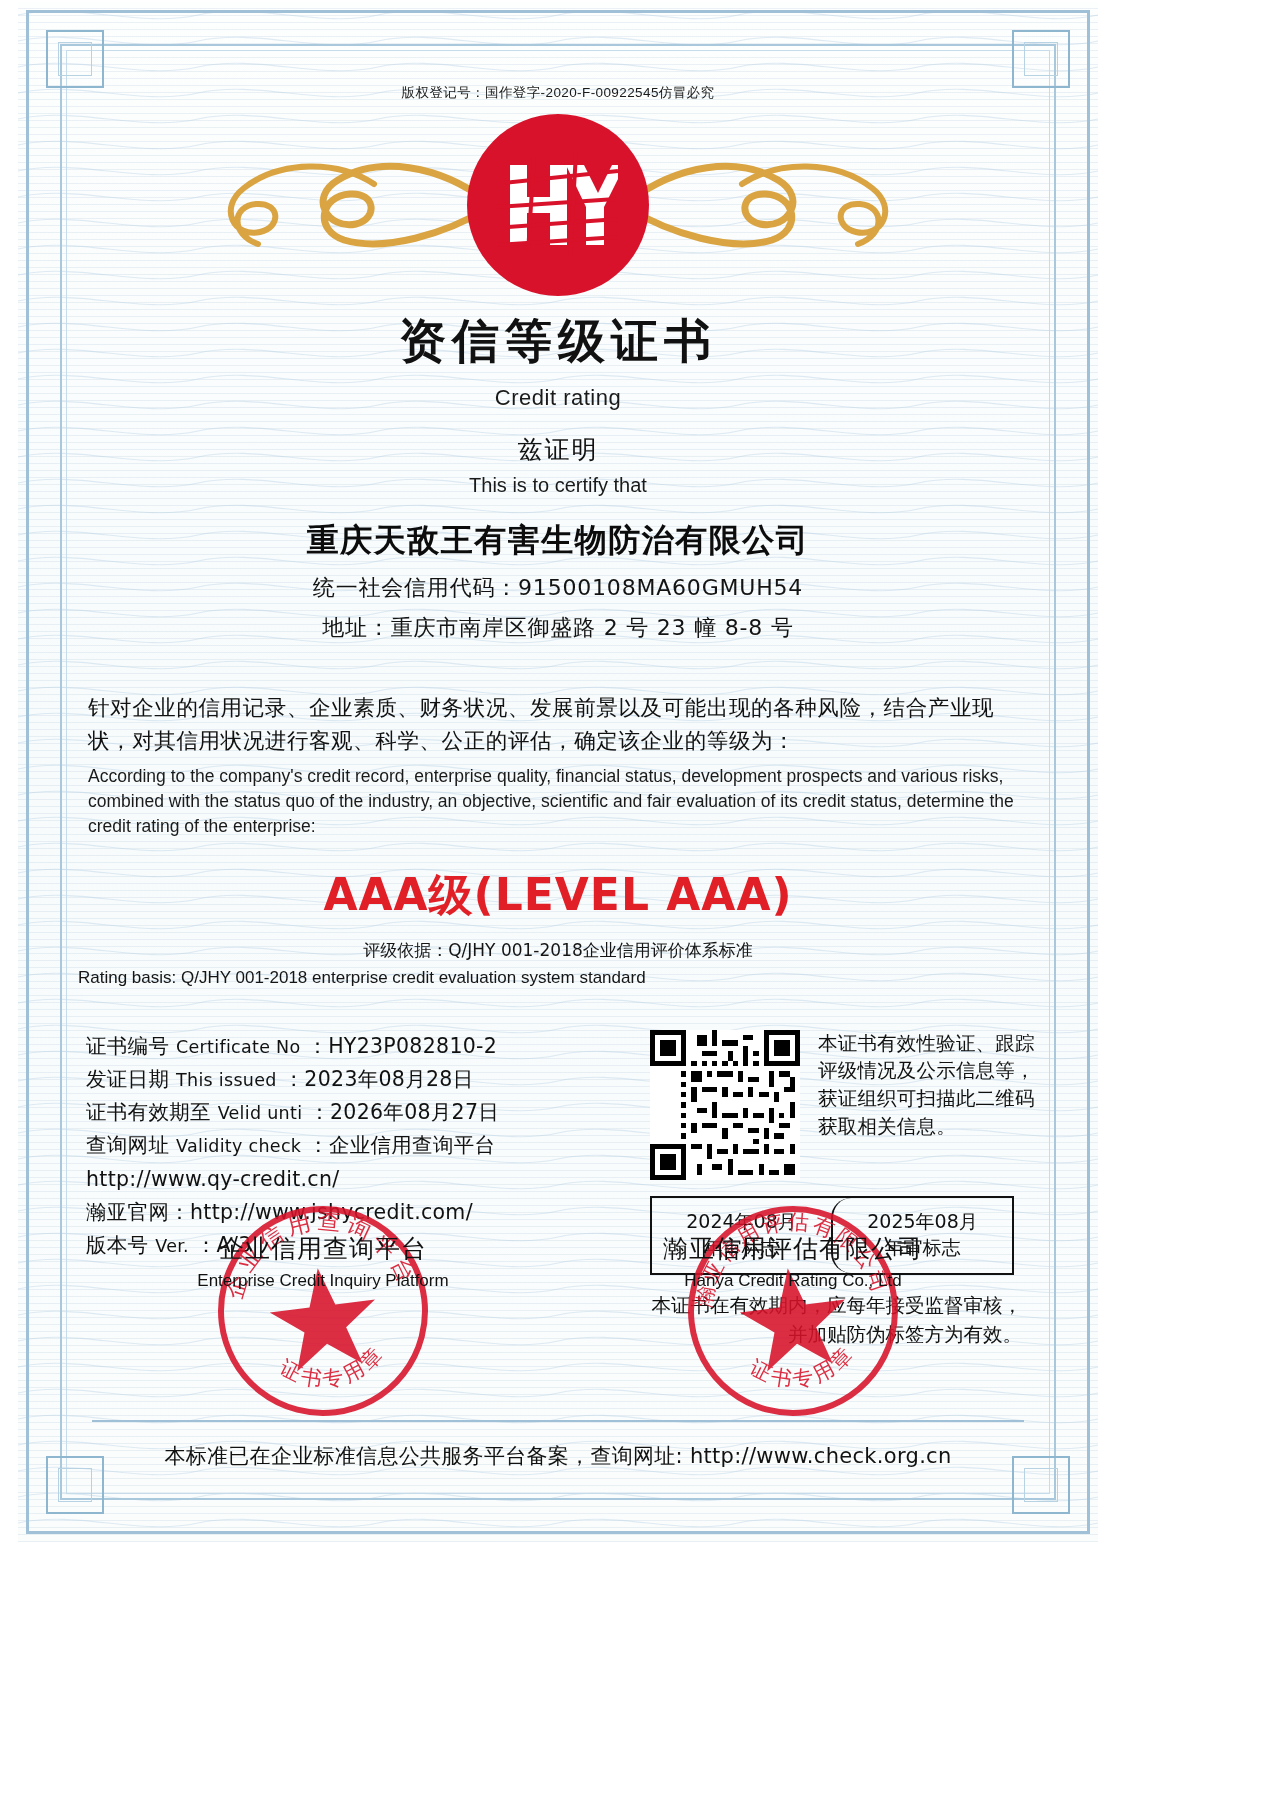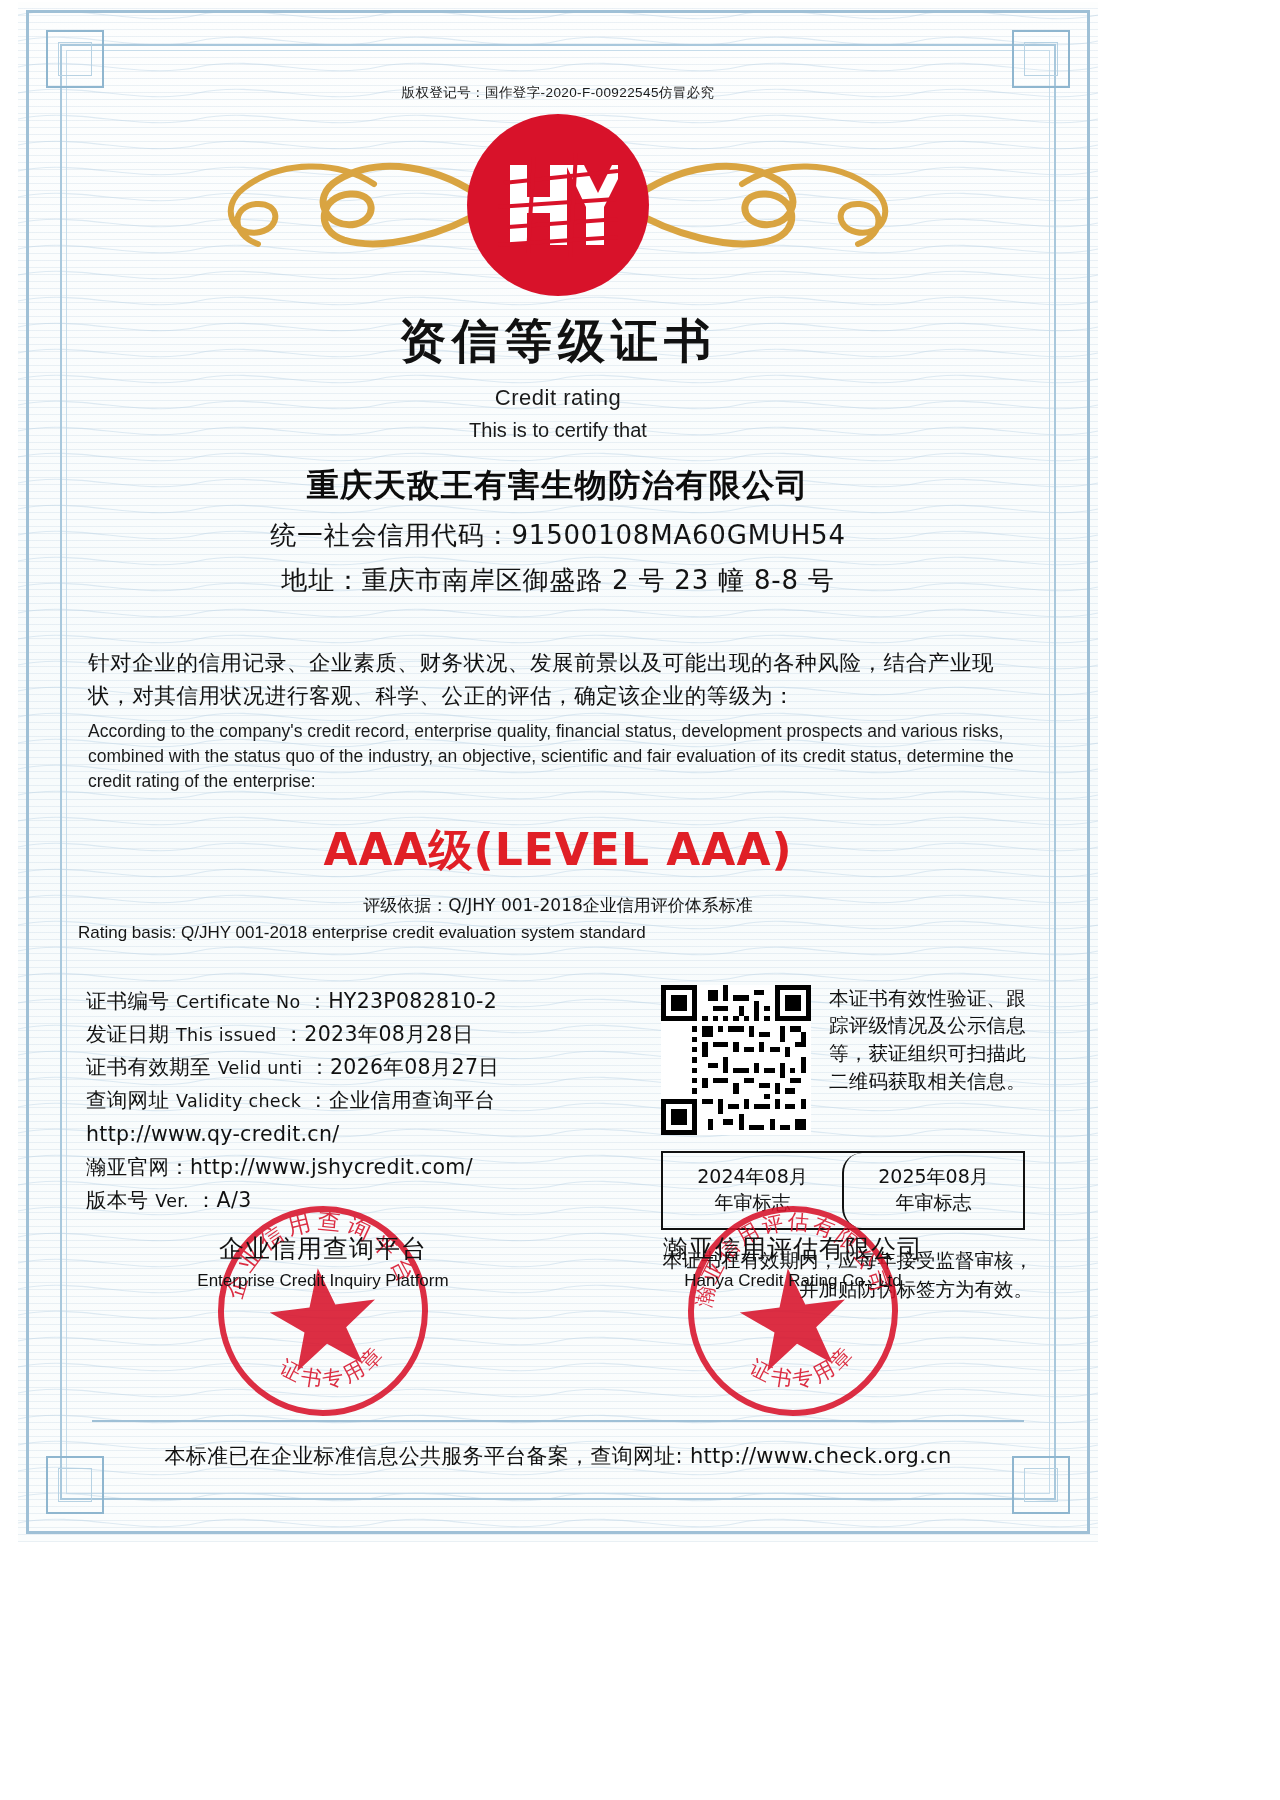--- a/index.html
+++ b/index.html
@@ -174,21 +174,21 @@
   .company-name {
     font-size: 32px;
     font-weight: bold;
     color: #0c0c0c;
     margin-top: 22px;
     letter-spacing: 1.5px;
     font-family: "DejaVu Sans", "Liberation Sans", sans-serif;
   }
   .company-code,
   .company-addr {
-    font-size: 26px;
+    font-size: 22px;
     color: #131313;
     margin-top: 10px;
     letter-spacing: 0.8px;
     font-family: "DejaVu Sans", "Liberation Sans", sans-serif;
   }
 
   
   .para-block {
     margin-top: 48px;
     text-align: left;
@@ -229,21 +229,21 @@
     font-size: 17px;
     color: #151515;
     text-align: left;
   }
 
   
   .details-row {
     margin-top: 42px;
     display: flex;
     align-items: flex-start;
-    gap: 35px;
+    gap: 24px;
     text-align: left;
   }
   .details-left {
     width: 540px;
     padding-left: 8px;
   }
   .detail-line {
     font-size: 20.5px;
     color: #111;
     line-height: 1.62;
@@ -417,20 +417,21 @@
             <path d="M78,4 L72,108"></path>
             <path d="M0,96 L120,88"></path>
           </g>
         </svg>
       </div>
     </div>
 
     <div class="title-cn">资信等级证书</div>
     <div class="title-en">Credit rating</div>
 
+    <div class="certify-cn">兹证明</div>
     <div class="certify-en">This is to certify that</div>
 
     <div class="company-name">重庆天敌王有害生物防治有限公司</div>
     <div class="company-code">统一社会信用代码：91500108MA60GMUH54</div>
     <div class="company-addr">地址：重庆市南岸区御盛路 2 号 23 幢 8-8 号</div>
 
     <div class="para-block">
       <div class="para-cn">针对企业的信用记录、企业素质、财务状况、发展前景以及可能出现的各种风险，结合产业现状，对其信用状况进行客观、科学、公正的评估，确定该企业的等级为：</div>
       <div class="para-en">According to the company's credit record, enterprise quality, financial status, development prospects and various risks, combined with the status quo of the industry, an objective, scientific and fair evaluation of its credit status, determine the credit rating of the enterprise:</div>
     </div>

